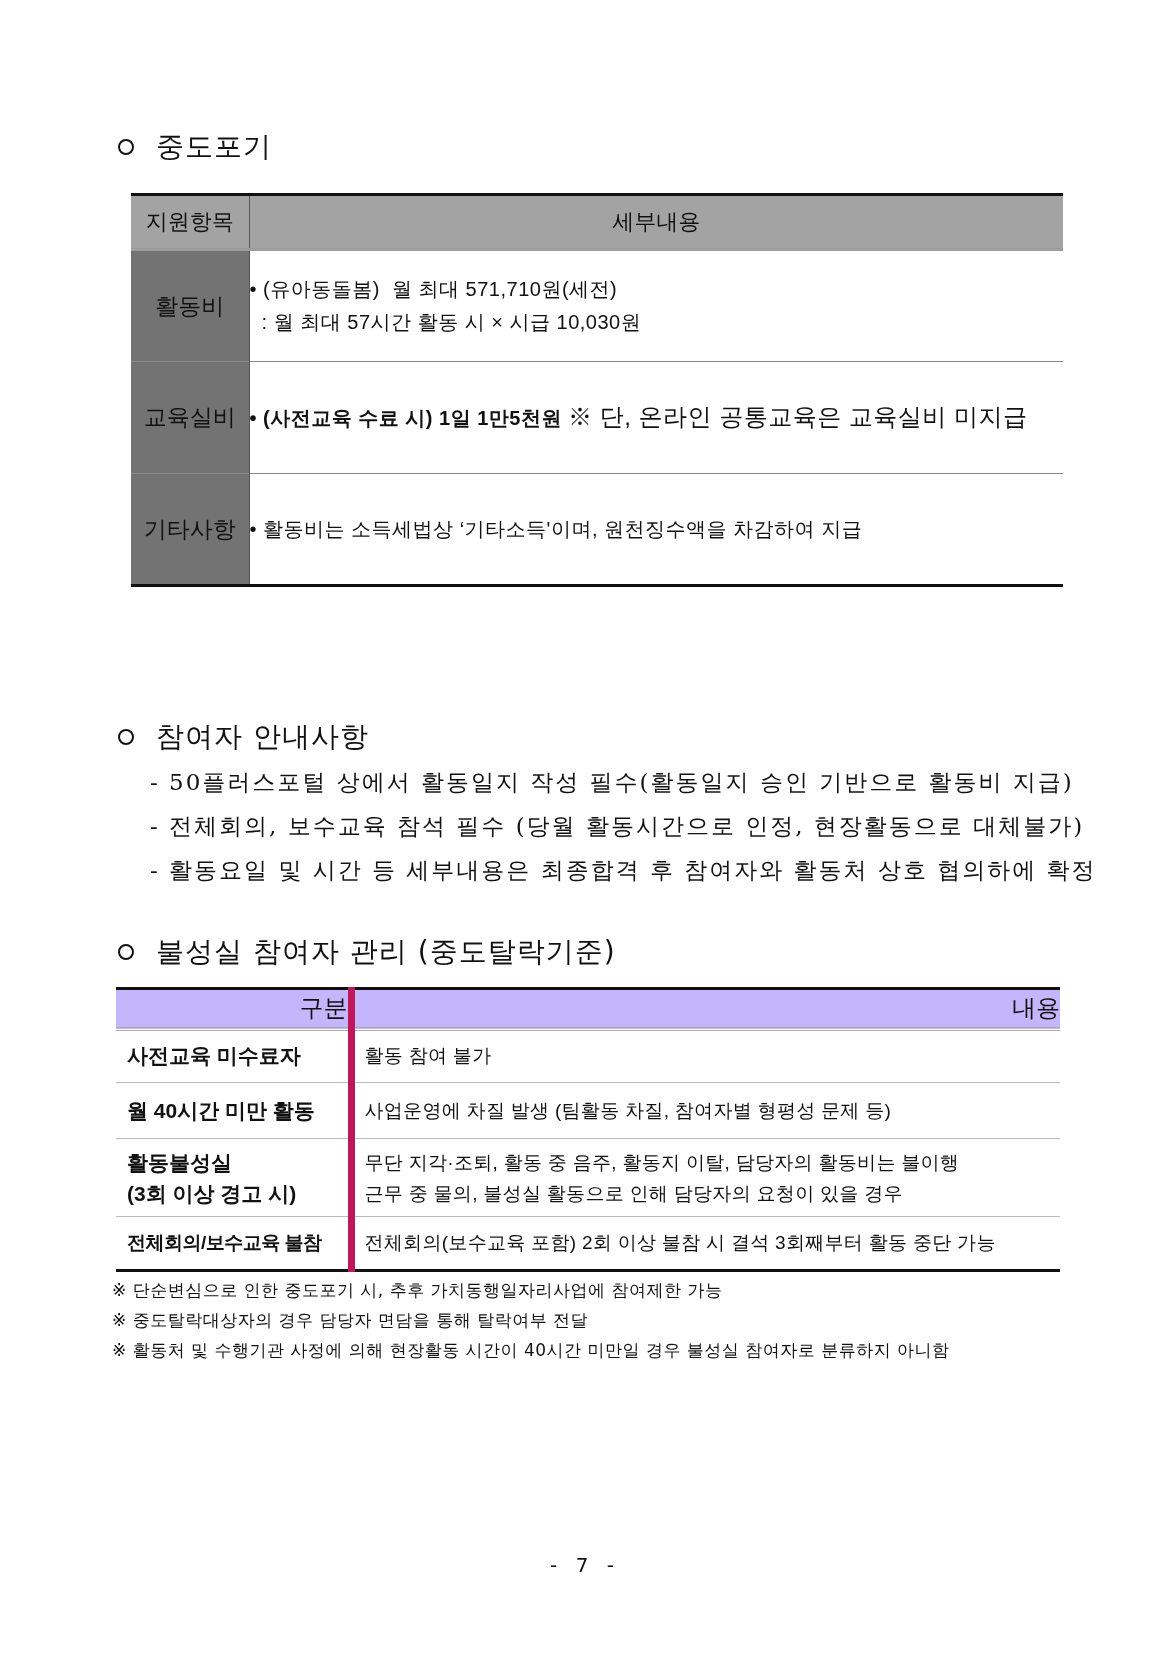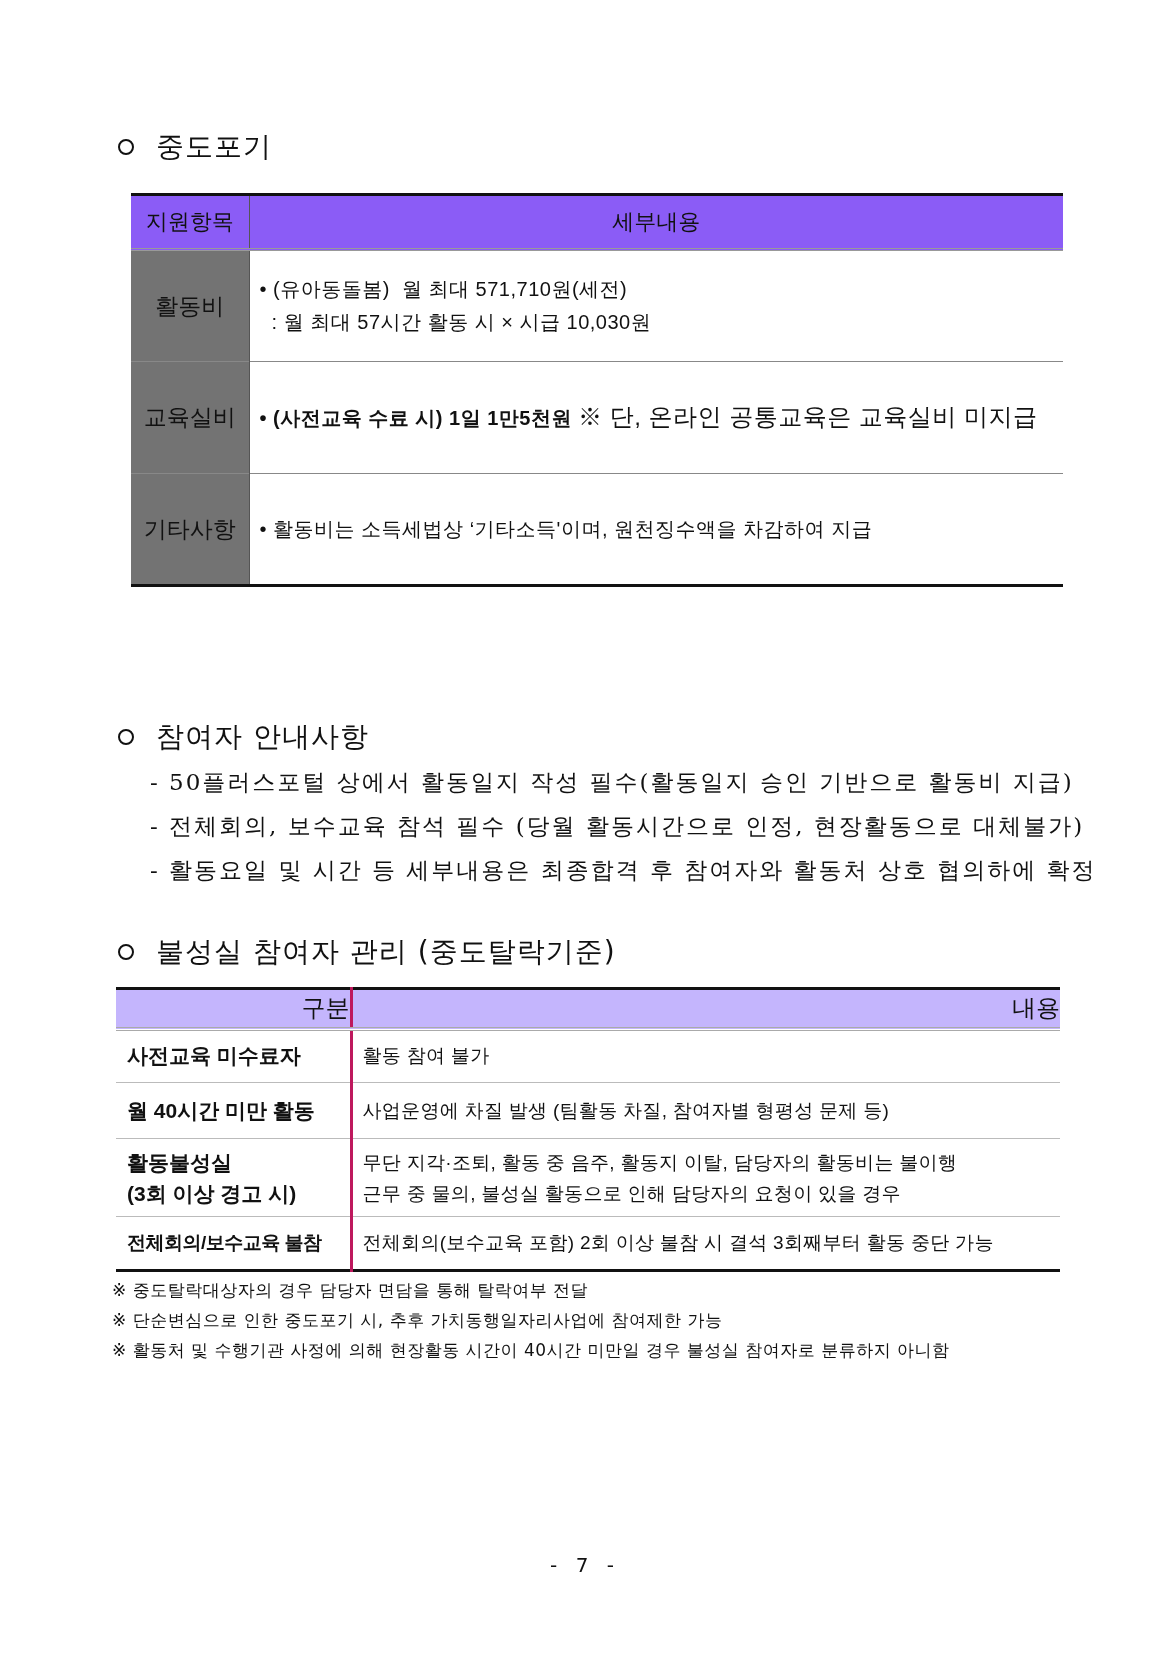--- a/index.html
+++ b/index.html
@@ -6,37 +6,37 @@
   html, body { width: 1170px; height: 1654px; background: #ffffff; }
   body { position: relative; font-family: "DejaVu Sans", "Liberation Sans", sans-serif; color: #111; overflow: hidden; }
 
   .section-heading { position: absolute; left: 118px; font-size: 28px; font-weight: normal; letter-spacing: 1px; display: flex; align-items: center; }
   .section-heading .circle { display: inline-block; width: 16px; height: 16px; border: 2.5px solid #111; border-radius: 50%; margin-right: 22px; }
 
   
   .t1 { position: absolute; left: 131px; top: 193px; width: 932px; border-collapse: collapse; border-top: 3px solid #111; border-bottom: 3px solid #111; }
   .t1 td, .t1 th { border-left: 1px solid #555; font-weight: normal; }
   .t1 tr > :first-child { border-left: none; }
-  .t1 th { height: 55px; background: #8b5cf6; font-size: 22px; border-bottom: 3px double #999; }
+  .t1 th { height: 55px; background: #a3a3a3; font-size: 22px; border-bottom: 3px double #999; }
   .t1 td.label { width: 118px; background: #737373; text-align: center; font-size: 23px; }
   .t1 tr.body td { height: 112px; border-top: 1px solid #888; }
   .t1 tr.body:nth-child(2) td { border-top: none; }
-  .t1 td.content { padding-left: 10px; font-size: 20px; line-height: 33px; font-family: "Liberation Sans", sans-serif; letter-spacing: 0.5px; }
+  .t1 td.content { font-size: 20px; line-height: 33px; font-family: "Liberation Sans", sans-serif; letter-spacing: 0.5px; }
   .t1 td.label { font-family: "Liberation Sans", sans-serif; }
   .t1 .note { font-size: 24px; }
 
   
   .notice-list { position: absolute; left: 150px; top: 760px; list-style: none; }
   .notice-list li { font-family: "DejaVu Serif", "Liberation Serif", serif; font-size: 23px; height: 44px; line-height: 44px; letter-spacing: 2px; }
 
   
   .t2 { position: absolute; left: 116px; top: 987px; width: 944px; border-collapse: collapse; border-top: 3px solid #111; border-bottom: 3px solid #111; font-family: "Liberation Sans", sans-serif; }
   .t2 th { height: 40px; background: #c4b5fd; font-size: 24px; font-weight: normal; border-bottom: 4px double #aaa; font-family: Liberation Mono, monospace; text-align: right; }
   .t2 th:first-child, .t2 td.label { width: 235px; }
-  .t2 th + th, .t2 td + td { border-left: 3px solid #be185d; }
+  .t2 th + th, .t2 td + td { border-left: 7px solid #be185d; }
   .t2 td { font-size: 20px; padding-left: 10px; border-top: 1px solid #bbb; }
   .t2 td.label { font-size: 21px; font-weight: bold; padding-left: 11px; }
   .t2 tr.r1 td { height: 54px; border-top: none; }
   .t2 tr.r2 td { height: 56px; }
   .t2 tr.r3 td { height: 78px; line-height: 31px; }
   .t2 tr.r4 td { height: 54px; }
   .t2 td.content { font-size: 19px; letter-spacing: 0.3px; }
 
   .footnotes { position: absolute; left: 112px; top: 1275px; list-style: none; font-family: "DejaVu Sans", sans-serif; font-size: 17px; }
   .footnotes li { height: 30px; line-height: 30px; letter-spacing: 0.5px; }
@@ -118,18 +118,18 @@
     </td>
   </tr>
   <tr class="r4">
     <td class="label" style="font-size:19px;letter-spacing:-0.5px;">전체회의/보수교육 불참</td>
     <td class="content">전체회의(보수교육 포함) 2회 이상 불참 시 결석 3회째부터 활동 중단 가능</td>
   </tr>
 </tbody>
   </table>
 
 <ul class="footnotes">
+  <li>※ 단순변심으로 인한 중도포기 시, 추후 가치동행일자리사업에 참여제한 가능</li>
   <li>※ 중도탈락대상자의 경우 담당자 면담을 통해 탈락여부 전달</li>
-  <li>※ 단순변심으로 인한 중도포기 시, 추후 가치동행일자리사업에 참여제한 가능</li>
   <li>※ 활동처 및 수행기관 사정에 의해 현장활동 시간이 40시간 미만일 경우 불성실 참여자로 분류하지 아니함</li>
 </ul>
 
 <div class="page-number">- 7 -</div>
 
 </body></html>

